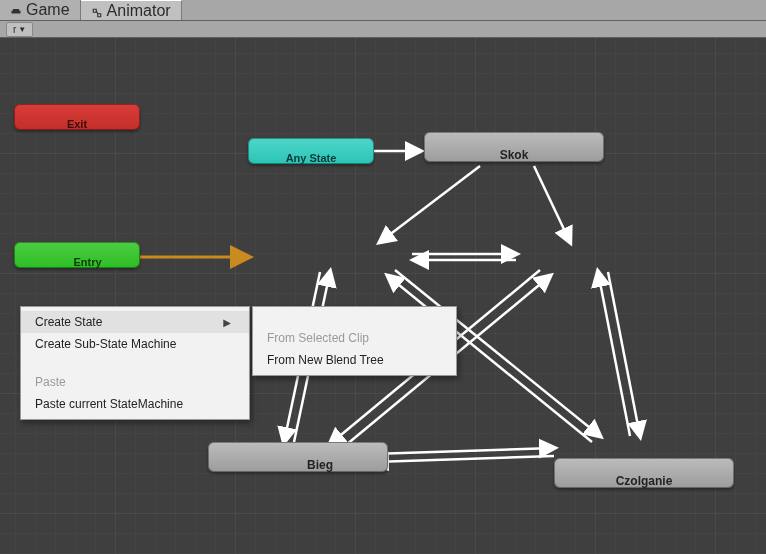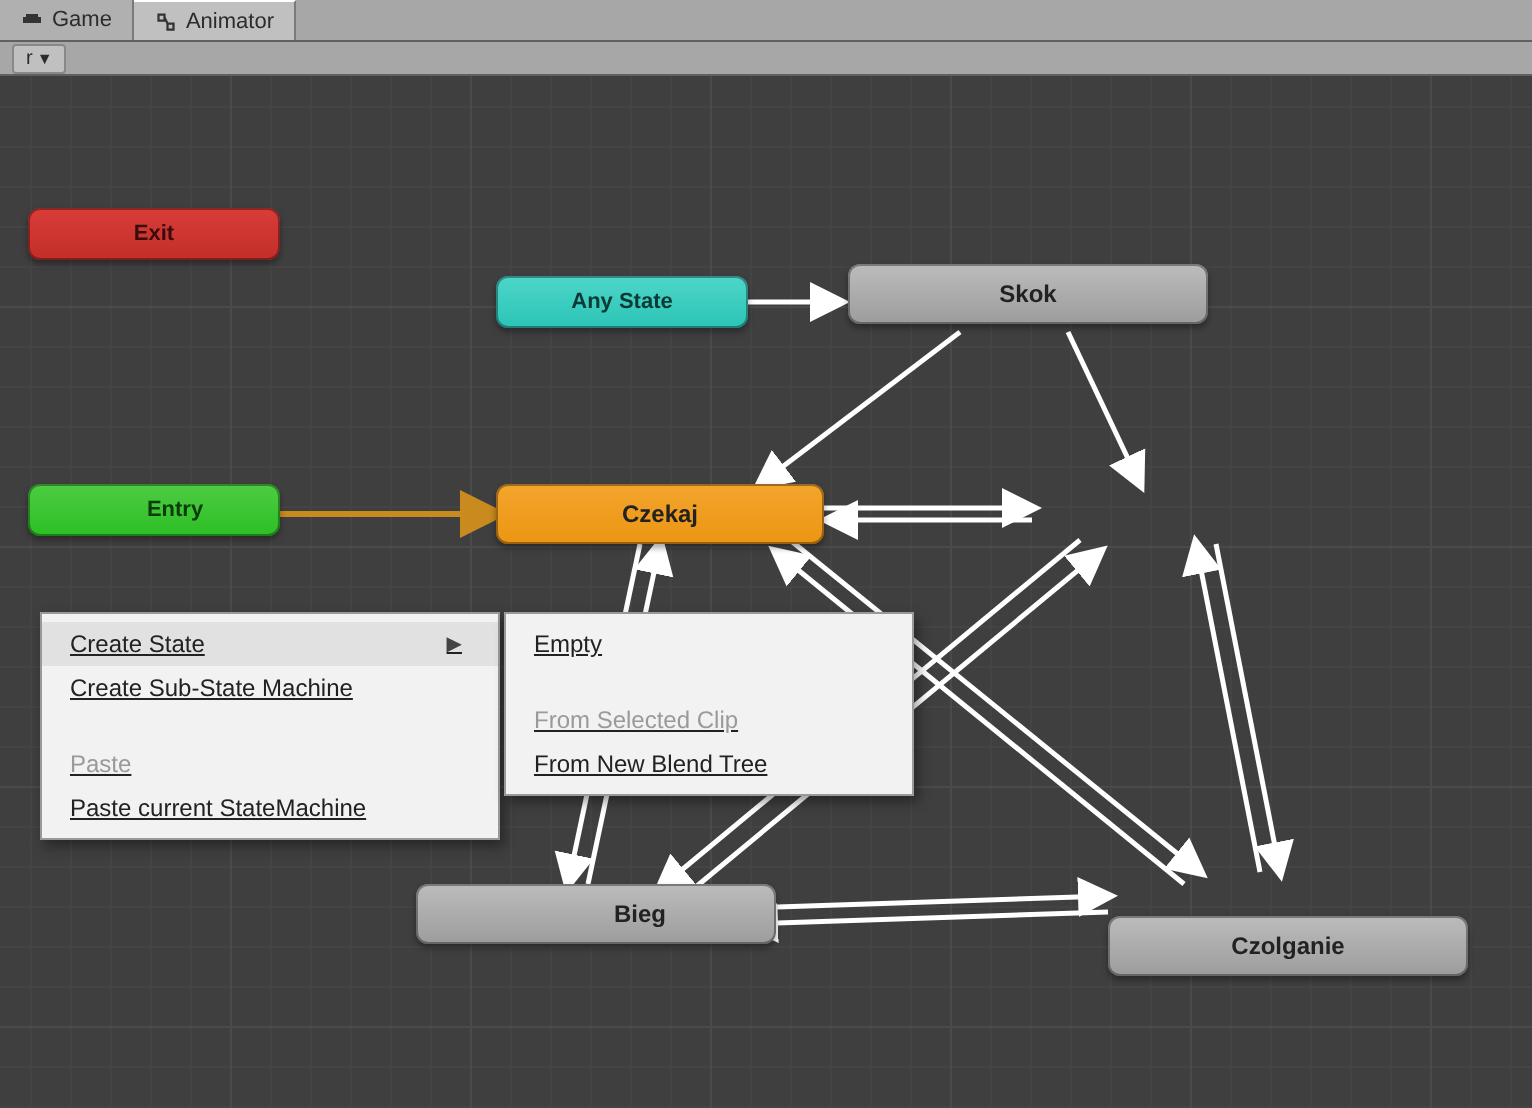--- a/index.html
+++ b/index.html
@@ -1,54 +1,54 @@
 <!DOCTYPE html>
 <html><head>
 <meta charset="utf-8">
 <style>
 * { margin: 0; padding: 0; box-sizing: border-box; font-family: Arial, sans-serif; }
 body { width: 766px; height: 554px; overflow: hidden; background: #898989; position: relative; }
 
 
 .tabbar { height: 21px; background: #a7a7a7; display: flex; border-bottom: 1px solid #606060; }
-.tab { display: flex; align-items: center; gap: 4px; padding: 0 10px; font-size: 11px; color: #2b2b2b; border-right: 1px solid #7a7a7a; background: #b0b0b0; }
+.tab { display: flex; align-items: center; gap: 4px; padding: 0 10px; font-size: 16px; color: #2b2b2b; border-right: 1px solid #7a7a7a; background: #b0b0b0; }
 .tab.active { background: #c0c0c0; border-top: 1px solid #fff; }
 .tab-icon { width: 12px; height: 12px; display: inline-block; }
 
 
 .subbar { height: 17px; background: #a7a7a7; border-bottom: 1px solid #606060; display: flex; align-items: center; padding: 0 6px; }
 .subbtn { font-size: 10px; color: #2b2b2b; padding: 1px 6px; background: #c0c0c0; border: 1px solid #888; border-radius: 2px; display: flex; align-items: center; gap: 2px; }
 .caret { font-size: 8px; }
 
 
 .canvas { position: absolute; top: 38px; left: 0; right: 0; bottom: 0; background-color: #3f3f3f;
   background-image:
     linear-gradient(#4a4a4a 1px, transparent 1px),
     linear-gradient(90deg, #4a4a4a 1px, transparent 1px),
     linear-gradient(#444 1px, transparent 1px),
     linear-gradient(90deg, #444 1px, transparent 1px);
   background-size: 120px 120px, 120px 120px, 20px 20px, 20px 20px;
   background-position: -5px -5px;
 }
 
 
-.node { position: absolute; width: 152px; height: 30px; border-radius: 6px; display: flex; align-items: center; justify-content: center; font-size: 12px; font-weight: bold; color: #222;
+.node { position: absolute; width: 152px; height: 30px; border-radius: 6px; display: flex; align-items: flex-end; justify-content: center; font-size: 12px; font-weight: bold; color: #222;
   box-shadow: inset 0 0 0 1px rgba(0,0,0,.35), 0 2px 3px rgba(0,0,0,.35); }
 .node.small { width: 126px; height: 26px; font-size: 11px; }
 .node.exit { background: linear-gradient(#d93d38,#c22e29); color:#3a0b0b;}
 .node.entry { background: linear-gradient(#4ecc42,#2cbf25); color:#0b3a0b;}
 .node.any { background: linear-gradient(#4ed6c9,#2bc4b6); color:#0b3a36;}
 .node.orange { width: 164px; height: 30px; background: linear-gradient(#f2a52d,#ec9512); }
 .node.gray { width: 180px; height: 30px; background: linear-gradient(#bcbcbc,#9c9c9c); }
 
 
 .edges { position: absolute; top: 0; left: 0; width: 766px; height: 516px; pointer-events: none; }
 
 
-.ctxmenu { position: absolute; background: #f2f2f2; border: 1px solid #999; box-shadow: 2px 3px 6px rgba(0,0,0,.4); font-size: 12px; color: #222; padding: 4px 0; text-decoration: underline; }
+.ctxmenu { position: absolute; background: #f2f2f2; border: 1px solid #999; box-shadow: 2px 3px 6px rgba(0,0,0,.4); font-size: 12px; color: #222; padding: 4px 0; }
 .ctxmenu .item { padding: 4px 18px 4px 14px; display: flex; justify-content: space-between; align-items: center; gap: 20px; white-space: nowrap; }
 .ctxmenu .item:hover, .ctxmenu .item.hover { background: #e1e1e1; }
 .ctxmenu .item.disabled { color: #9a9a9a; margin-top: 16px; }
 .ctxmenu .arrow { font-size: 10px; color: #444; }
 </style>
 </head>
 <body>
 
 <div class="tabbar">
   <div class="tab">
@@ -117,23 +117,20 @@
 
   <div class="node small exit" style="left:14px; top:66px;">
     <span>Exit</span>
   </div>
   <div class="node small entry" style="left:14px; top:204px;padding-left:21px;">
     <span>Entry</span>
   </div>
   <div class="node small any" style="left:248px; top:100px;">
     <span>Any State</span>
   </div>
-  <div class="node orange" style="left:248px; top:204px;">
-    <span>Czekaj</span>
-  </div>
   <div class="node gray" style="left:424px; top:94px;">
     <span>Skok</span>
   </div>
   <div class="node gray" style="left:208px; top:404px;padding-left:44px;">
     <span>Bieg</span>
   </div>
   <div class="node gray" style="left:554px; top:420px;">
     <span>Czolganie</span>
   </div>
 
@@ -147,23 +144,20 @@
     </div>
     <div class="item disabled">
       <span>Paste</span>
     </div>
     <div class="item">
       <span>Paste current StateMachine</span>
     </div>
   </div>
 
   <div class="ctxmenu" style="left:252px; top:268px; width:205px;">
-    <div class="item">
-      <span>Empty</span>
-    </div>
     <div class="item disabled">
       <span>From Selected Clip</span>
     </div>
     <div class="item">
       <span>From New Blend Tree</span>
     </div>
   </div>
 
 </div>
 

